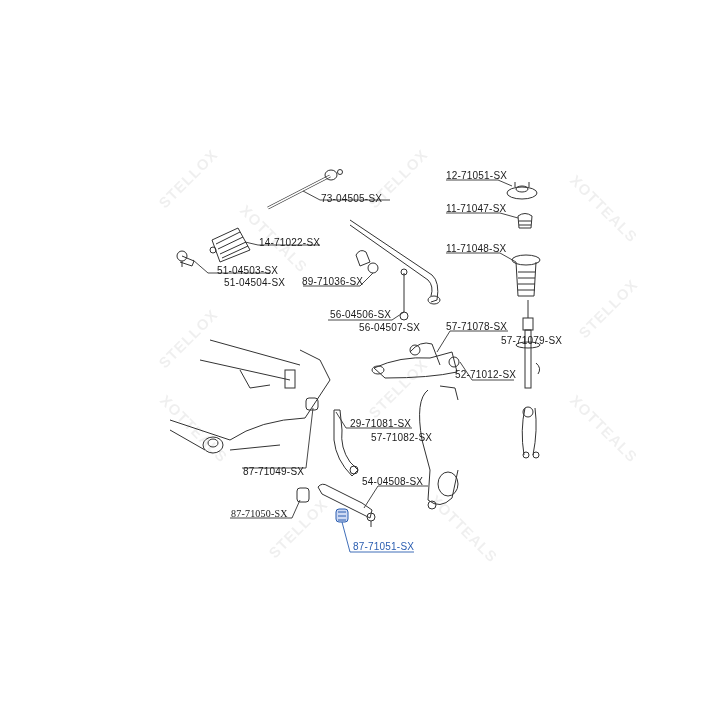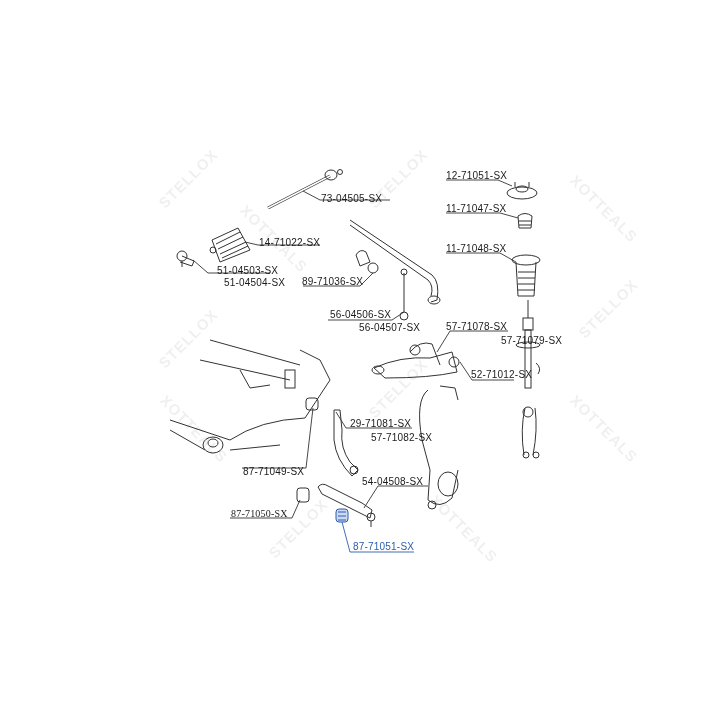--- a/index.html
+++ b/index.html
@@ -173,20 +173,20 @@
   <span class="lbl" style="left:209px;top:265px;margin-left:8px;">51-04503-SX</span>
   <span class="lbl" style="left:224px;top:277px;">51-04504-SX</span>
   <span class="lbl" style="left:302px;top:276px;">89-71036-SX</span>
   <span class="lbl" style="left:330px;top:309px;">56-04506-SX</span>
   <span class="lbl" style="left:330px;top:322px;margin-left:29px;">56-04507-SX</span>
   <span class="lbl" style="left:446px;top:170px;">12-71051-SX</span>
   <span class="lbl" style="left:446px;top:203px;">11-71047-SX</span>
   <span class="lbl" style="left:446px;top:243px;">11-71048-SX</span>
   <span class="lbl" style="left:446px;top:321px;">57-71078-SX</span>
   <span class="lbl" style="left:466px;top:335px;padding-left:35px;">57-71079-SX</span>
-  <span class="lbl" style="left:455px;top:369px;margin-left:16px;">52-71012-SX</span>
+  <span class="lbl" style="left:455px;top:369px;">52-71012-SX</span>
   <span class="lbl" style="left:350px;top:418px;">29-71081-SX</span>
   <span class="lbl" style="left:350px;top:432px;margin-left:21px;">57-71082-SX</span>
   <span class="lbl" style="left:243px;top:466px;">87-71049-SX</span>
   <span class="lbl" style="left:362px;top:476px;">54-04508-SX</span>
   <span class="lbl" style="left:231px;top:508px;font-family:Liberation Serif, serif;">87-71050-SX</span>
   <span class="lbl hl" style="left:353px;top:541px;">87-71051-SX</span>
 </div>
 
 </body></html>

